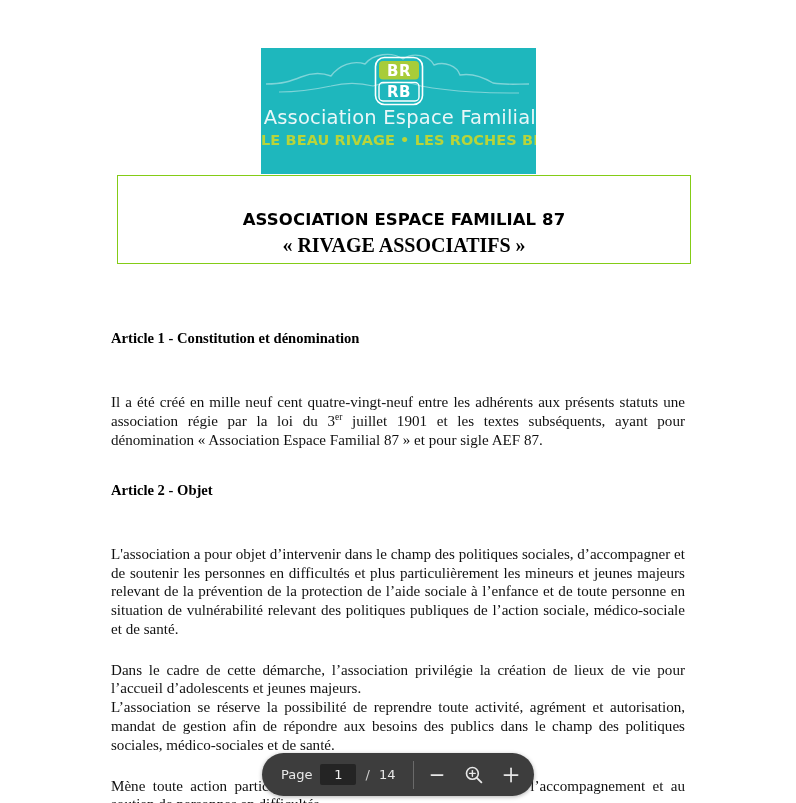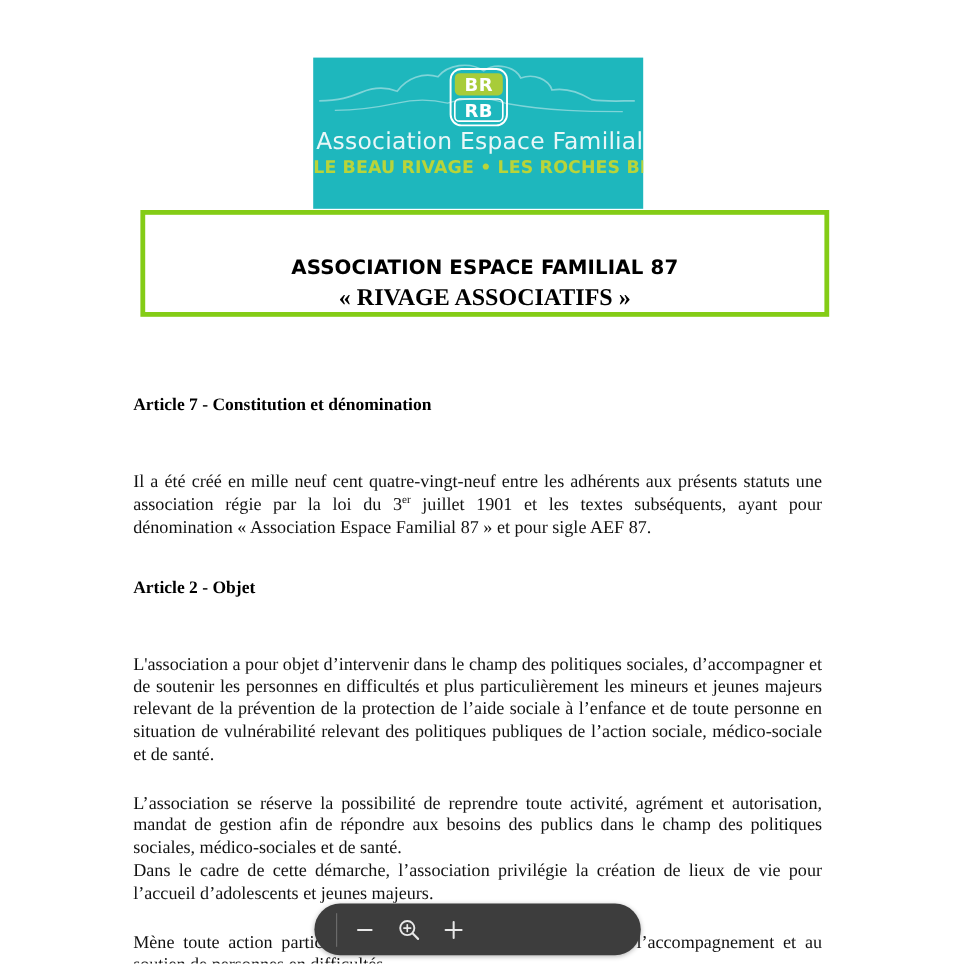--- a/index.html
+++ b/index.html
@@ -77,21 +77,21 @@
     white-space: nowrap;
   }
 
   
   .title-box {
     position: absolute;
     left: 117px;
     top: 175px;
     width: 574px;
     height: 89px;
-    border: 4px solid #84cc16;
+    border: 1px solid #84cc16;
     box-sizing: border-box;
   }
   .title-line-1 {
     position: absolute;
     left: 0;
     right: 0;
     top: 34px;
     text-align: center;
     font-family: "DejaVu Sans", sans-serif;
     font-size: 16.5px;
@@ -243,49 +243,55 @@
     <div class="logo-line2">LE BEAU RIVAGE • LES ROCHES BLEUES</div>
   </div>
 
   <div class="title-box">
     <div class="title-line-1">ASSOCIATION ESPACE FAMILIAL 87</div>
     <div class="title-line-2">« RIVAGE ASSOCIATIFS »</div>
   </div>
 
   <div class="doc-body">
 
-    <div class="art-heading">Article 7 - Constitution et dénomination</div>
+    <div class="art-heading">Article 1 - Constitution et dénomination</div>
 
     <div class="sp-h1"></div>
 
     <div class="para"><span>Il a été créé en mille neuf cent quatre-vingt-neuf entre les adhérents aux présents statuts une association régie par la loi du 3</span><sup>er</sup><span> juillet 1901 et les textes subséquents, ayant pour dénomination « Association Espace Familial 87 » et pour sigle AEF 87.</span></div>
 
     <div class="sp-h2"></div>
 
     <div class="art-heading">Article 2 - Objet</div>
 
     <div class="sp-h1"></div>
 
     <div class="para">L'association a pour objet d’intervenir dans le champ des politiques sociales, d’accompagner et de soutenir les personnes en difficultés et plus particulièrement les mineurs et jeunes majeurs relevant de la prévention de la protection de l’aide sociale à l’enfance et de toute personne en situation de vulnérabilité relevant des politiques publiques de l’action sociale, médico-sociale et de santé.</div>
 
     <div class="sp-p-big"></div>
 
+    <div class="para">Dans le cadre de cette démarche, l’association privilégie la création de lieux de vie pour l’accueil d’adolescents et jeunes majeurs.</div>
+
     <div class="para">L’association se réserve la possibilité de reprendre toute activité, agrément et autorisation, mandat de gestion afin de répondre aux besoins des publics dans le champ des politiques sociales, médico-sociales et de santé.</div>
 
-    <div class="para">Dans le cadre de cette démarche, l’association privilégie la création de lieux de vie pour l’accueil d’adolescents et jeunes majeurs.</div>
-
     <div class="sp-p-big"></div>
 
     <div class="para">Mène toute action participant à la réalisation de projet relatif à l’accompagnement et au soutien de personnes en difficultés.</div>
 
   </div>
 </div>
 
 <div class="pdf-toolbar">
 
+  <div class="tb-page-group">
+    <span class="tb-label">Page</span>
+    <input class="tb-page-input" type="text" value="1" style="">
+    <span class="tb-slash">/</span>
+    <span class="tb-total">14</span>
+  </div>
 
   <div class="tb-divider"></div>
 
   <div class="tb-zoom-group">
 
     <button class="tb-btn">
       <svg width="20" height="20" viewBox="0 0 20 20">
         <rect x="3.5" y="9.2" width="13" height="1.7" rx="0.8" fill="#e8e8e8"></rect>
       </svg>
     </button>

